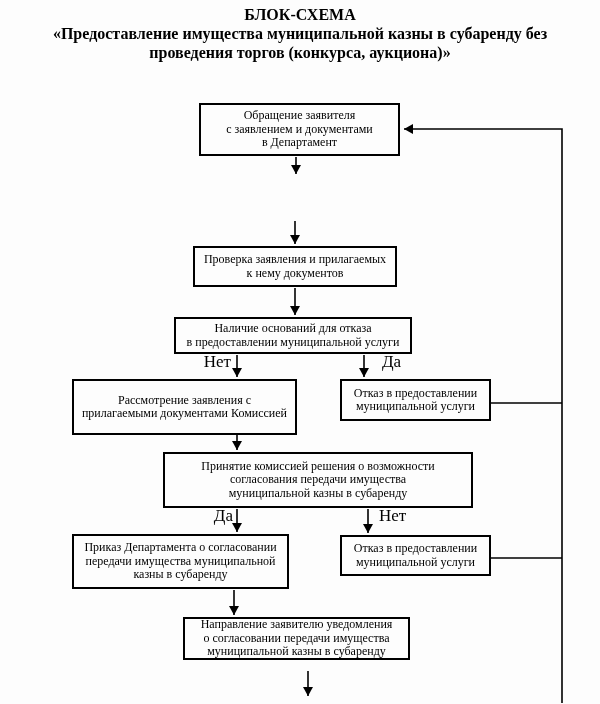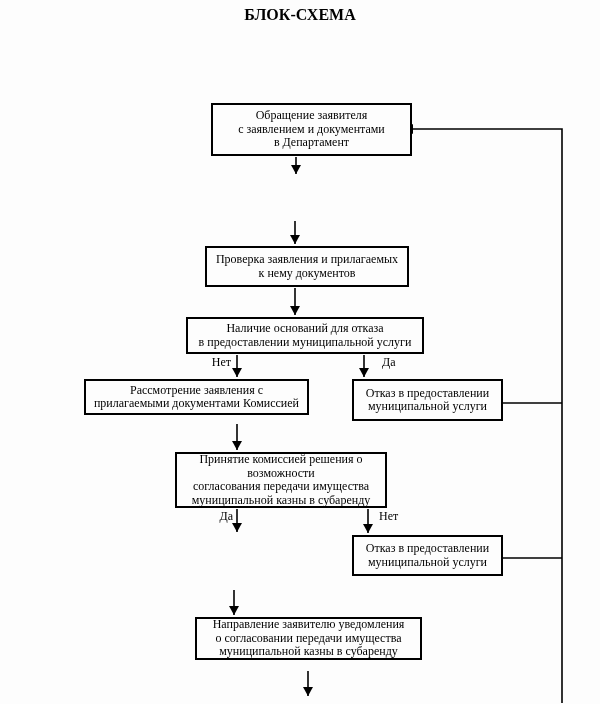--- a/index.html
+++ b/index.html
@@ -34,25 +34,24 @@
     border: 2px solid #000;
     background: #fdfdfd;
     display: flex;
     align-items: center;
     justify-content: center;
     text-align: center;
     font-size: 12px;
     line-height: 13.5px;
     white-space: pre-line;
     padding: 7px 3px;
-    margin-left: 12px;
   }
   .branch-label {
     position: absolute;
-    font-size: 12px;
+    font-size: 17px;
     line-height: 14px;
   }
   .align-right { text-align: right; }
   svg.connectors {
     position: absolute;
     top: 0;
     left: 0;
     width: 600px;
     height: 704px;
     pointer-events: none;
@@ -65,39 +64,41 @@
   svg.connectors marker path {
     fill: #000;
     stroke: none;
   }
 
   
   #node-start     { left: 199px; top: 103px; width: 201px; height: 53px; }
   #node-register  { left: 199px; top: 176px; width: 198px; height: 44px; }
   #node-check     { left: 193px; top: 246px; width: 204px; height: 41px; }
   #node-grounds   { left: 174px; top: 317px; width: 238px; height: 37px; }
-  #node-review    { left:  72px; top: 379px; width: 225px; height: 36px; }
+  #node-review    { left:  72px; top: 379px; width: 225px; height: 56px; }
   #node-refusal1  { left: 340px; top: 379px; width: 151px; height: 42px; }
-  #node-decision  { left: 163px; top: 452px; width: 212px; height: 56px; }
+  #node-decision  { left: 163px; top: 452px; width: 310px; height: 56px; }
   #node-order     { left:  72px; top: 534px; width: 217px; height: 55px; }
   #node-refusal2  { left: 340px; top: 535px; width: 151px; height: 41px; }
   #node-notify    { left: 183px; top: 617px; width: 227px; height: 43px; }
 
   #label-no1  { left: 181px; top: 355px; width: 50px; }
   #label-yes1 { left: 382px; top: 355px; width: 40px; }
   #label-yes2 { left: 185px; top: 509px; width: 48px; }
   #label-no2  { left: 379px; top: 509px; width: 44px; }
 </style>
 </head>
 <body>
 
 <div class="page">
 
   <div class="title">
     <div>БЛОК-СХЕМА</div>
+    <div>«Предоставление имущества муниципальной казны в субаренду без
+проведения торгов (конкурса, аукциона)»</div>
   </div>
 
   <svg class="connectors" viewBox="0 0 600 704" xmlns="http://www.w3.org/2000/svg">
     <defs>
       <marker id="arrow" markerUnits="userSpaceOnUse" markerWidth="10" markerHeight="10" refX="9" refY="5" orient="auto">
         <path d="M0,0 L9,5 L0,10 z"></path>
       </marker>
     </defs>
     <path d="M296 157 L296 174" marker-end="url(#arrow)"></path>
     <path d="M295 221 L295 244" marker-end="url(#arrow)"></path>
@@ -121,20 +122,23 @@
 к нему документов</div>
   <div class="node" id="node-grounds">Наличие оснований для отказа
 в предоставлении муниципальной услуги</div>
   <div class="node" id="node-review">Рассмотрение заявления с
 прилагаемыми документами Комиссией</div>
   <div class="node" id="node-refusal1">Отказ в предоставлении
 муниципальной услуги</div>
   <div class="node" id="node-decision">Принятие комиссией решения о возможности
 согласования передачи имущества
 муниципальной казны в субаренду</div>
+  <div class="node" id="node-order">Приказ Департамента о согласовании
+передачи имущества муниципальной
+казны в субаренду</div>
   <div class="node" id="node-refusal2">Отказ в предоставлении
 муниципальной услуги</div>
   <div class="node" id="node-notify">Направление заявителю уведомления
 о согласовании передачи имущества
 муниципальной казны в субаренду</div>
 
   <div class="branch-label align-right" id="label-no1">Нет</div>
   <div class="branch-label" id="label-yes1">Да</div>
   <div class="branch-label align-right" id="label-yes2">Да</div>
   <div class="branch-label" id="label-no2">Нет</div>

